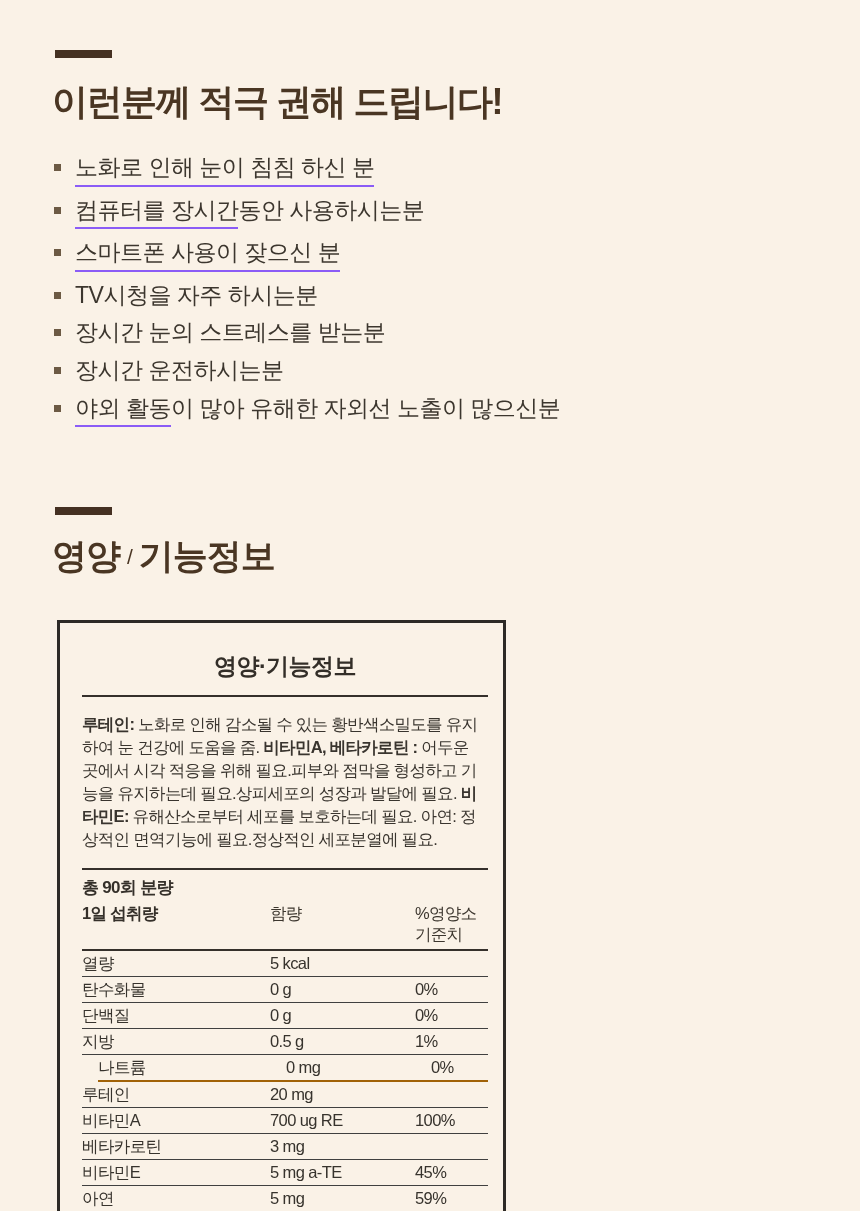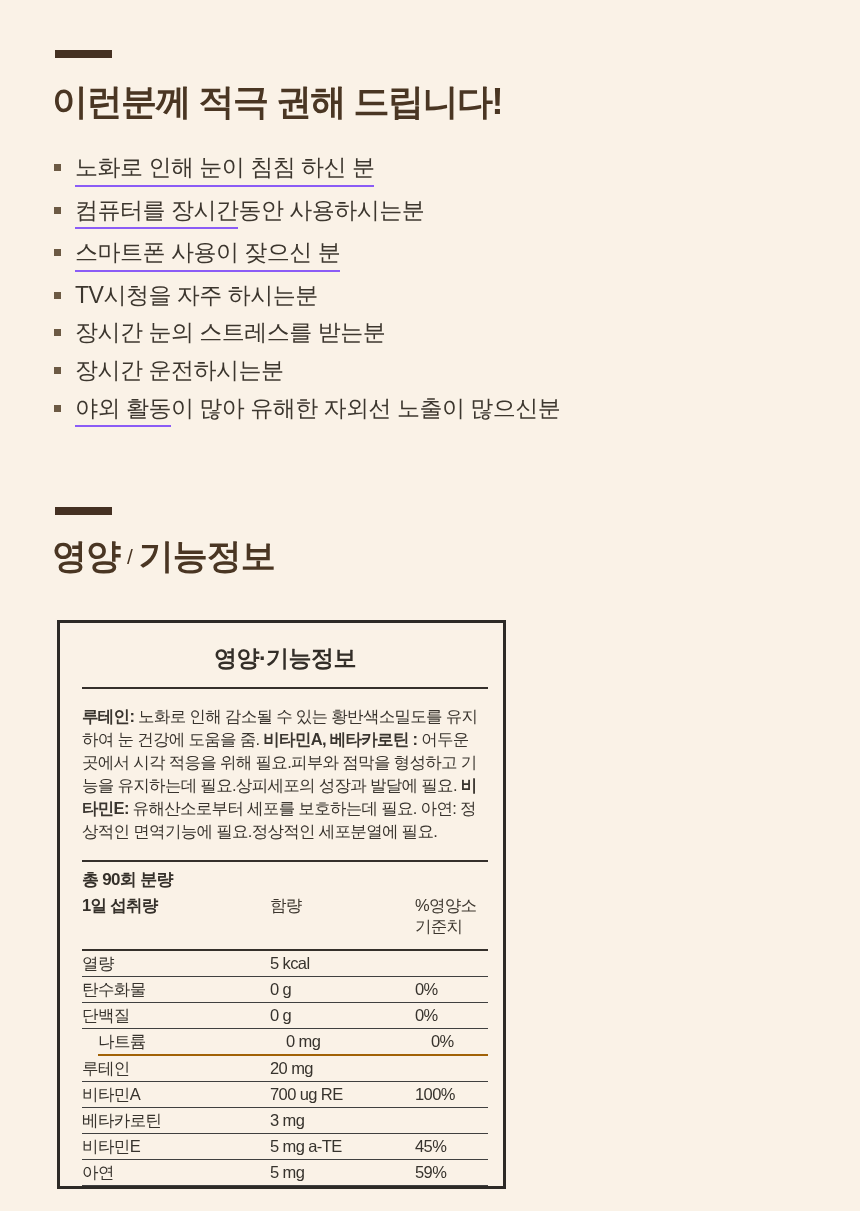--- a/index.html
+++ b/index.html
@@ -55,21 +55,21 @@
     margin: 40px 0 0 57px;
     border: 3px solid #2d2a26;
     padding: 0 15px 0 22px;
     background: #faf2e7;
   }
   .panel-header {
     text-align: center;
     font-size: 23px; font-weight: bold;
     letter-spacing: -0.5px;
     color: #332e28;
-    padding-top: 20px;
+    padding-top: 28px;
   }
   .rule-dark { border: none; border-top: 2px solid #35302b; margin: 0; }
   .rule-after-header { margin-top: 13px; }
   .rule-after-desc { margin-top: 11px; }
   .rule-after-cols { margin-top: 0; }
   .panel-desc {
     margin-top: 16px;
     font-size: 16.5px; line-height: 23px;
     letter-spacing: -0.7px;
     color: #39342e;
@@ -79,21 +79,21 @@
   .serving-row {
     display: flex;
     margin-top: 7px;
     font-weight: bold; font-size: 17px;
     letter-spacing: -0.7px; line-height: 21px;
     color: #35302a;
   }
   .serving-row .cell1 { width: 188px; flex-shrink: 0; }
   .colhead-row {
     display: grid; grid-template-columns: 188px 145px 1fr;
-    margin-top: 5px; padding-bottom: 12px;
+    margin-top: 5px; padding-bottom: 4px;
     font-size: 16.5px; letter-spacing: -0.7px; line-height: 21px;
   }
   .colhead-row .c-label { font-weight: bold; color: #35302a; }
   .t-row {
     display: grid; grid-template-columns: 188px 145px 1fr;
     padding: 3px 0;
     font-size: 16.5px; line-height: 19px;
     letter-spacing: -0.6px;
     border-bottom: 1px solid #404040;
     color: #37332d;
@@ -173,20 +173,25 @@
       <div class="t-row">
         <span class="c-label">탄수화물</span>
         <span class="c-amount">0 g</span>
         <span class="c-percent">0%</span>
       </div>
       <div class="t-row">
         <span class="c-label">단백질</span>
         <span class="c-amount">0 g</span>
         <span class="c-percent">0%</span>
       </div>
+      <div class="t-row">
+        <span class="c-label">지방</span>
+        <span class="c-amount">0.5 g</span>
+        <span class="c-percent">1%</span>
+      </div>
       <div class="t-row dark-after">
         <span class="c-label">나트륨</span>
         <span class="c-amount">0 mg</span>
         <span class="c-percent">0%</span>
       </div>
       <div class="t-row">
         <span class="c-label">루테인</span>
         <span class="c-amount">20 mg</span>
         <span class="c-percent"></span>
       </div>

